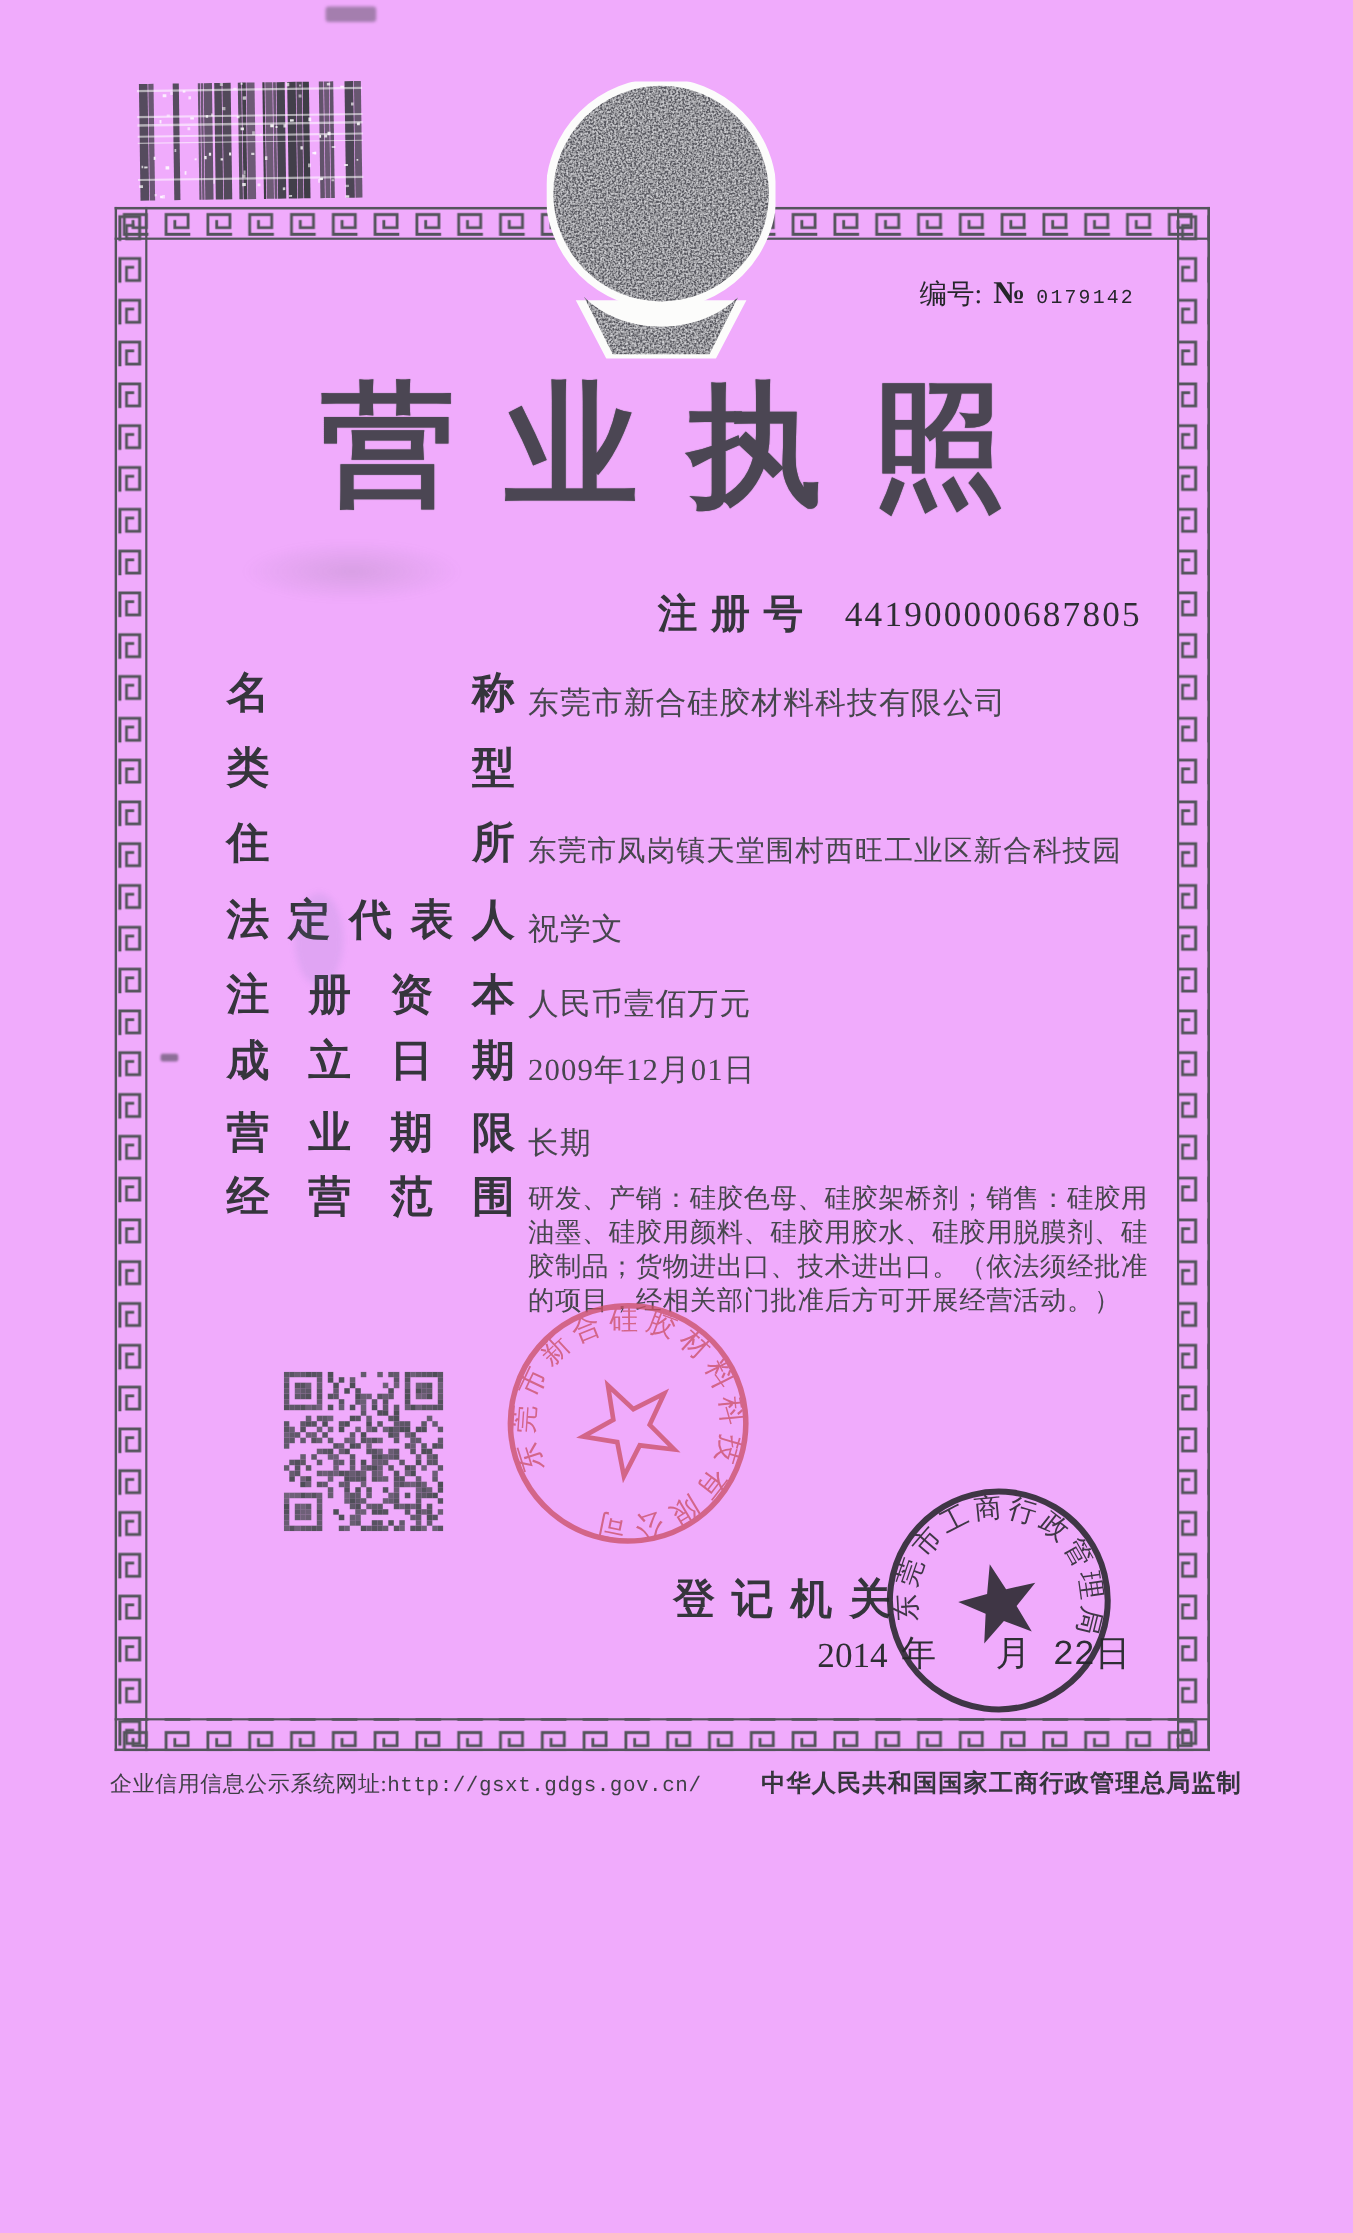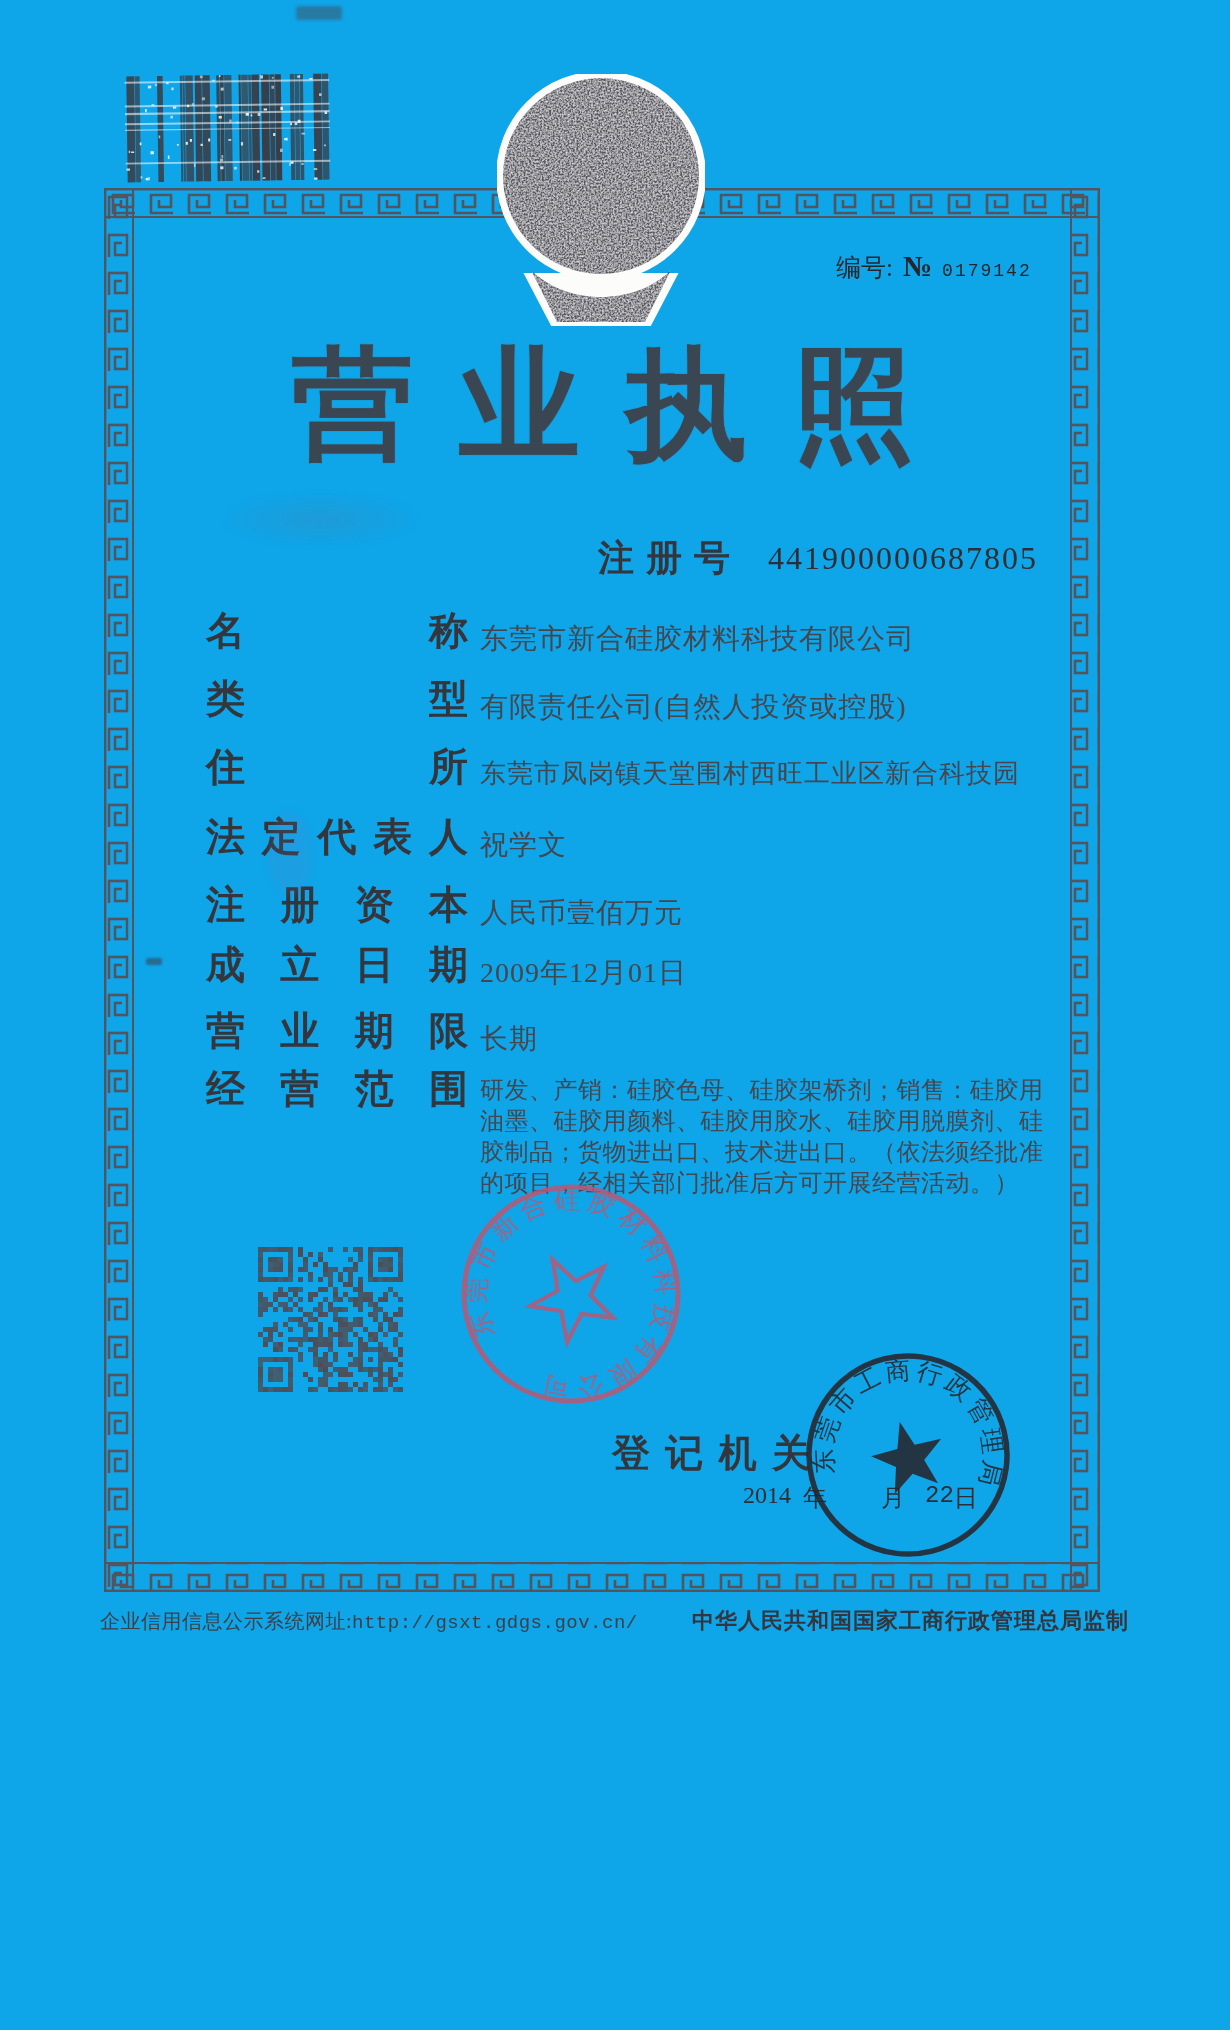--- a/index.html
+++ b/index.html
@@ -1,18 +1,18 @@
 <!DOCTYPE html>
 <html><head>
 <meta charset="utf-8">
 <style>
   html,body{margin:0;padding:0;background:#ffffff;}
   .page{
     position:relative;width:1230px;height:2030px;margin:0 auto;
-    background:#0ea5e9;overflow:hidden;
+    background:#f0abfc;overflow:hidden;
     font-family:"Liberation Serif",serif;color:#3c3c43;
   }
   .abs{position:absolute;}
   
   .serial{left:836px;top:250px;display:flex;align-items:baseline;gap:10px;
     font-size:25px;color:#26262b;}
   .serial .no-mark{font-weight:bold;font-size:29px;font-family:"Liberation Serif",serif;}
   .serial .no-val{font-family:"Liberation Mono",monospace;font-size:18px;letter-spacing:2px;}
   
   .title{left:292px;top:344px;width:622px;display:flex;justify-content:space-between;
@@ -26,22 +26,22 @@
   .row{position:absolute;left:206px;width:860px;display:flex;align-items:flex-start;}
   .f-label{width:262px;margin-right:12px;display:flex;justify-content:space-between;
     font-size:39px;line-height:1.1;font-weight:600;color:#35353c;flex:none;}
   .f-value{font-size:28px;margin-top:10px;letter-spacing:1px;color:#46464d;white-space:nowrap;}
   .f-value.small{font-size:26px;}
   .f-par{font-size:24px;line-height:31px;width:566px;margin-top:7px;white-space:normal;
     letter-spacing:0.5px;}
   
   .registrar{left:612px;top:1428px;width:198px;display:flex;justify-content:space-between;
     font-size:38px;font-weight:600;color:#35353c;}
-  .issue-date{left:743px;top:1482px;display:flex;align-items:flex-start;
-    font-size:24px;color:#2e2e34;}
+  .issue-date{left:743px;top:1482px;display:flex;align-items:center;
+    font-size:32px;color:#2e2e34;}
   .issue-date .y-label{margin-left:12px;}
   .issue-date .m-label{margin-left:54px;}
   .issue-date .d-val{margin-left:20px;font-family:Liberation Mono, monospace;}
   
   .footer-left{left:100px;top:1608px;font-size:20px;color:#3f3f46;letter-spacing:.5px;}
   .footer-left .url{font-family:"Liberation Mono",monospace;font-size:19px;}
   .footer-right{left:692px;top:1606px;font-size:22px;font-weight:600;color:#35353c;
     letter-spacing:1px;}
   
   svg{display:block;}
@@ -227,21 +227,20 @@
         <span>名</span>
         <span>称</span>
       </span>
     <span class="f-value">东莞市新合硅胶材料科技有限公司</span>
   </div>
   <div class="row" style="top:678px">
     <span class="f-label">
         <span>类</span>
         <span>型</span>
       </span>
-    <span class="f-value">有限责任公司(自然人投资或控股)</span>
   </div>
   <div class="row" style="top:746px">
     <span class="f-label">
         <span>住</span>
         <span>所</span>
       </span>
     <span class="f-value small">东莞市凤岗镇天堂围村西旺工业区新合科技园</span>
   </div>
   <div class="row" style="top:816px">
     <span class="f-label">

